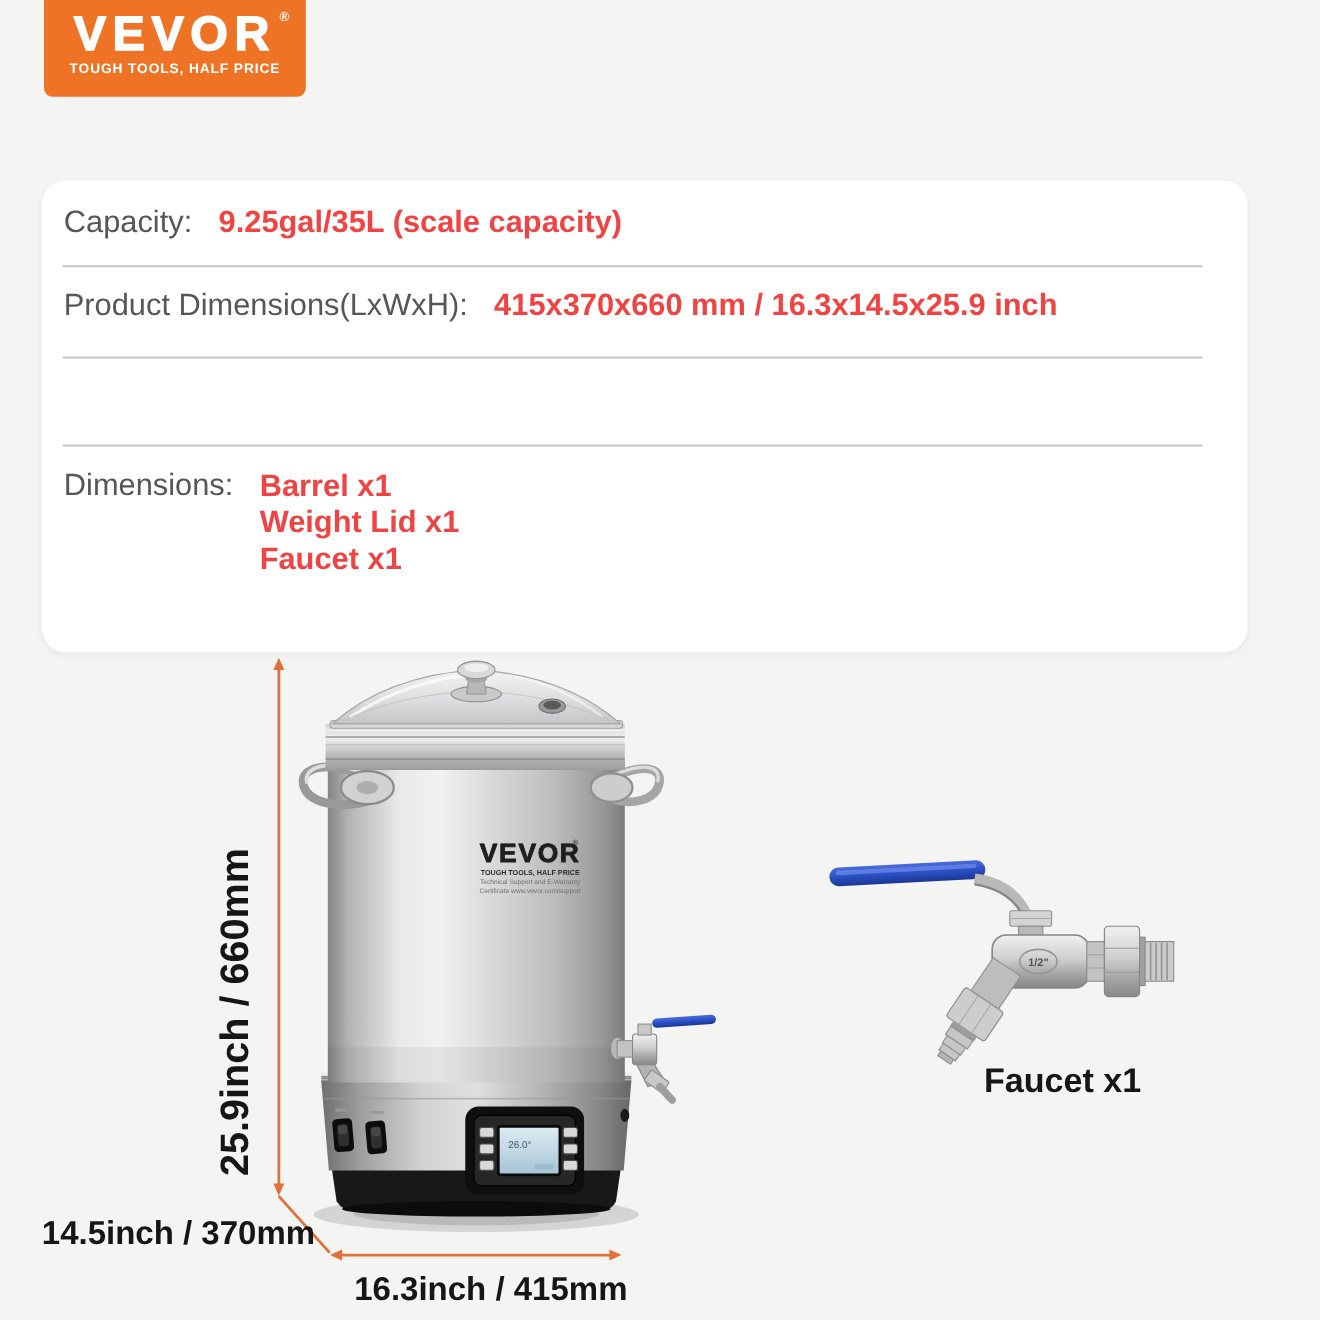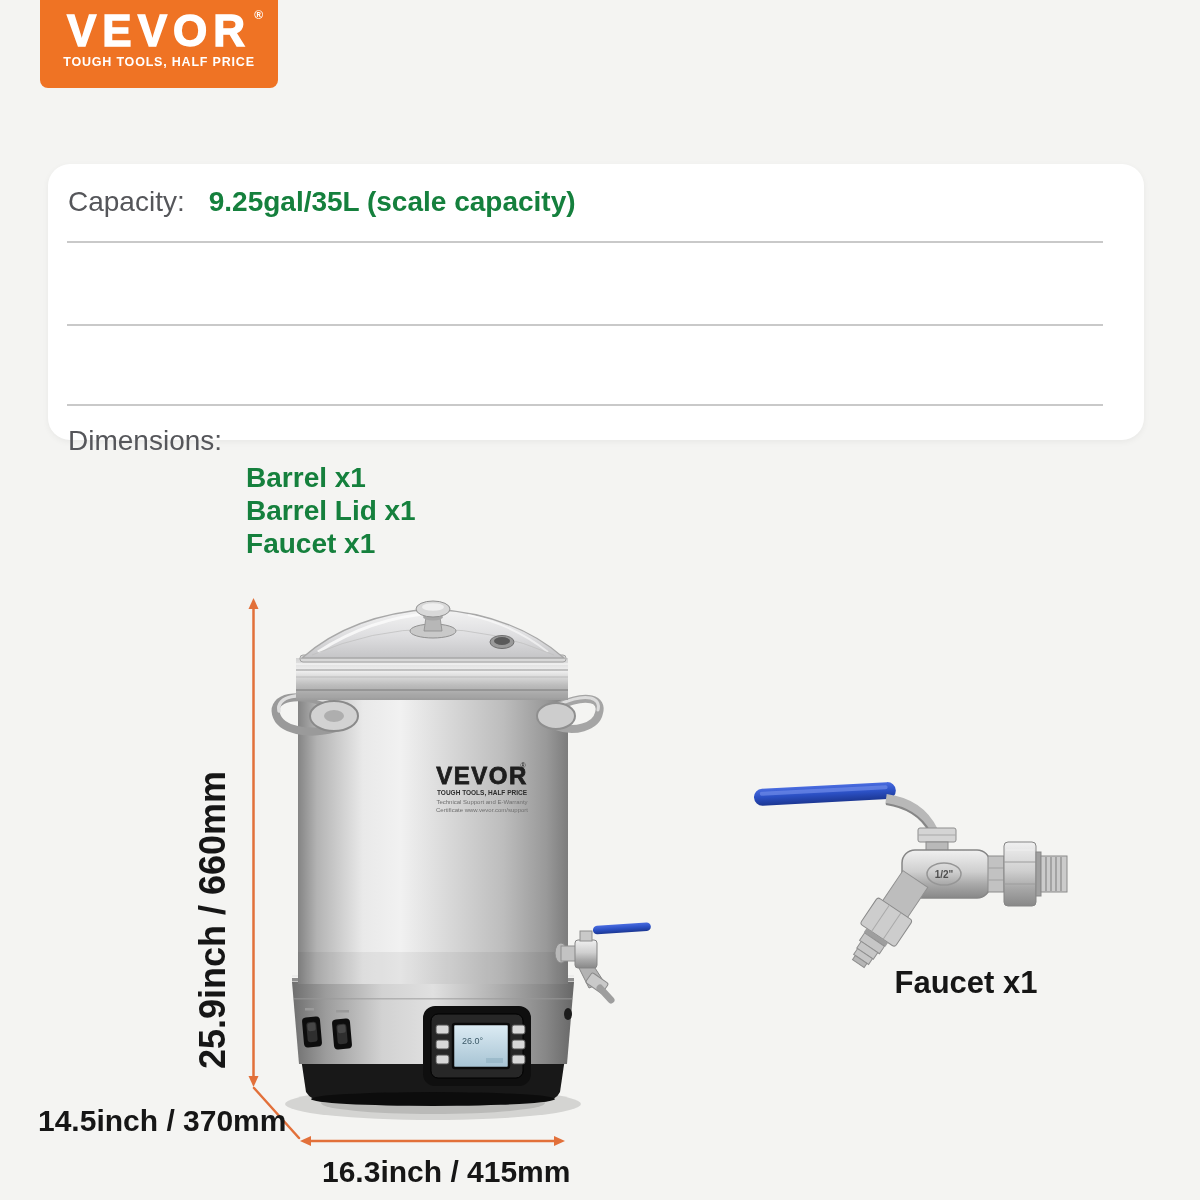--- a/index.html
+++ b/index.html
@@ -25,41 +25,41 @@
   .logo-reg{
     position:absolute;top:-1px;right:-12px;
     font-size:12px;font-weight:700;-webkit-text-stroke:0;
   }
   .logo-tagline{
     font-size:12.5px;font-weight:700;letter-spacing:0.8px;margin-top:2px;
   }
 
   
   .spec-card{
-    position:absolute;left:48px;top:164px;width:1096px;height:276px;
+    position:absolute;left:38px;top:164px;width:1096px;height:429px;
     background:#ffffff;border-radius:22px;
     box-shadow:0 2px 6px rgba(0,0,0,0.05);
   }
   .spec-row{
     position:absolute;left:20px;display:flex;gap:24px;
     font-size:28px;line-height:32px;white-space:nowrap;align-items:flex-start;
   }
   .spec-label{color:#55565a;}
-  .spec-value{color:#15803d;font-weight:700;}
+  .spec-value{color:#ef4444;font-weight:700;}
   .r1{top:22px}
   .r2{top:97px}
   .r3{top:181px}
   .r4{top:261px}
   .divider{
     position:absolute;left:19px;width:1036px;height:2px;background:#c9c9c9;
   }
   .d1{top:77px}
   .d2{top:160px}
   .d3{top:240px}
-  .acc-values{display:flex;flex-direction:column;line-height:33px;margin-top:36px;}
+  .acc-values{display:flex;flex-direction:column;line-height:33px;}
 
   
   .diagram-svg{position:absolute;left:0;top:550px;}
   svg{font-family:"Liberation Sans", sans-serif;}
   .dim-text{font-weight:bold;fill:#161616;}
 </style>
 </head>
 <body>
 
 <div class="page">
@@ -72,31 +72,35 @@
     <div class="logo-tagline">TOUGH TOOLS, HALF PRICE</div>
   </div>
 
   <div class="spec-card">
     <div class="spec-row r1">
       <span class="spec-label">Capacity:</span>
       <span class="spec-value">9.25gal/35L (scale capacity)</span>
     </div>
     <div class="divider d1"></div>
 
+    <div class="spec-row r2">
+      <span class="spec-label">Product Dimensions(LxWxH):</span>
+      <span class="spec-value">415x370x660 mm / 16.3x14.5x25.9 inch</span>
+    </div>
     <div class="divider d2"></div>
 
     <div class="spec-row r3">
     </div>
     <div class="divider d3"></div>
 
     <div class="spec-row r4">
       <span class="spec-label">Dimensions:</span>
       <span class="spec-value acc-values">
         <span>Barrel x1</span>
-        <span>Barrel Lid x1</span>
+        <span>Weight Lid x1</span>
         <span>Faucet x1</span>
       </span>
     </div>
   </div>
 
   <svg class="diagram-svg" width="1200" height="650" viewBox="0 550 1200 650">
     <defs>
       <linearGradient id="gBody" x1="0" y1="0" x2="1" y2="0">
         <stop offset="0" stop-color="#848484"></stop>
         <stop offset="0.07" stop-color="#b3b3b3"></stop>

